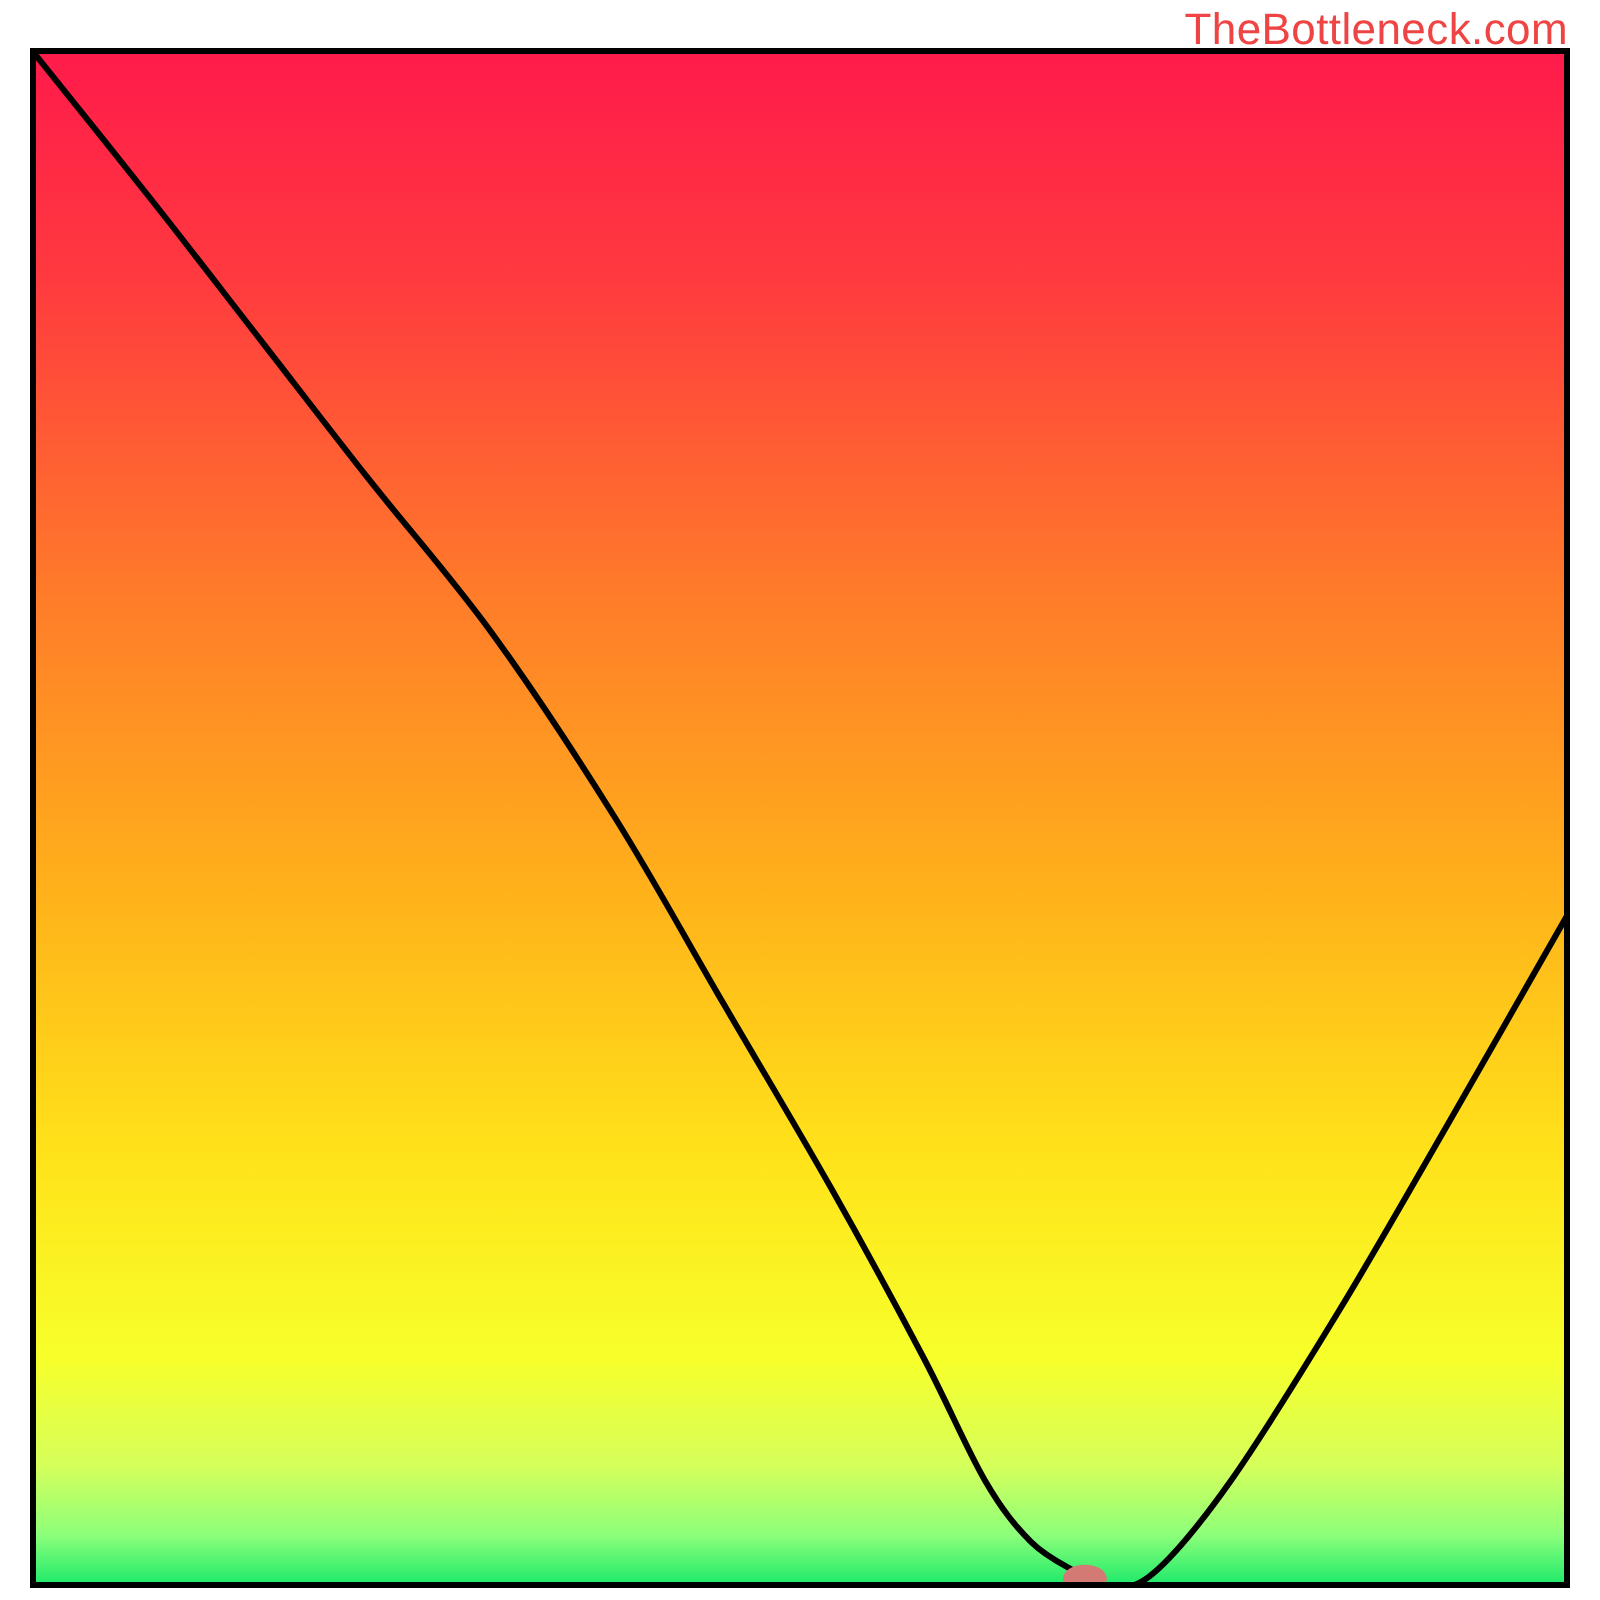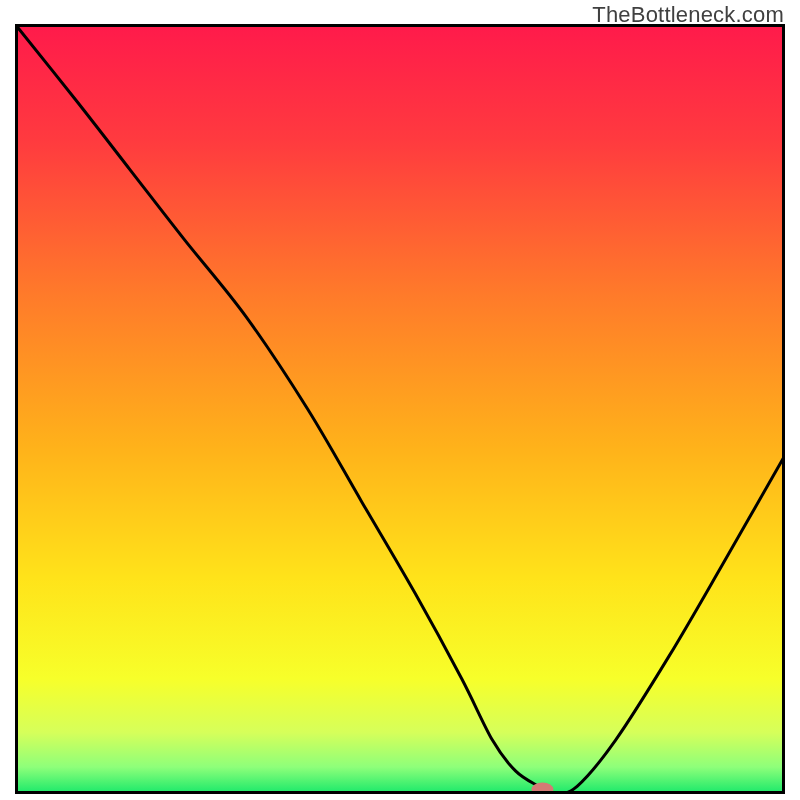--- a/index.html
+++ b/index.html
@@ -18,21 +18,21 @@
     width: 770px;
     height: 770px;
     box-sizing: border-box;
   }
   .watermark {
     position: absolute;
     top: 2px;
     right: 16px;
     font-size: 22px;
     font-weight: 400;
-    color: #404040;
+    color: #ef4444;
     letter-spacing: 0.2px;
   }
   svg { display: block; }
 </style>
 </head>
 <body>
 
 <div class="watermark">TheBottleneck.com</div>
 
 <div class="frame">

